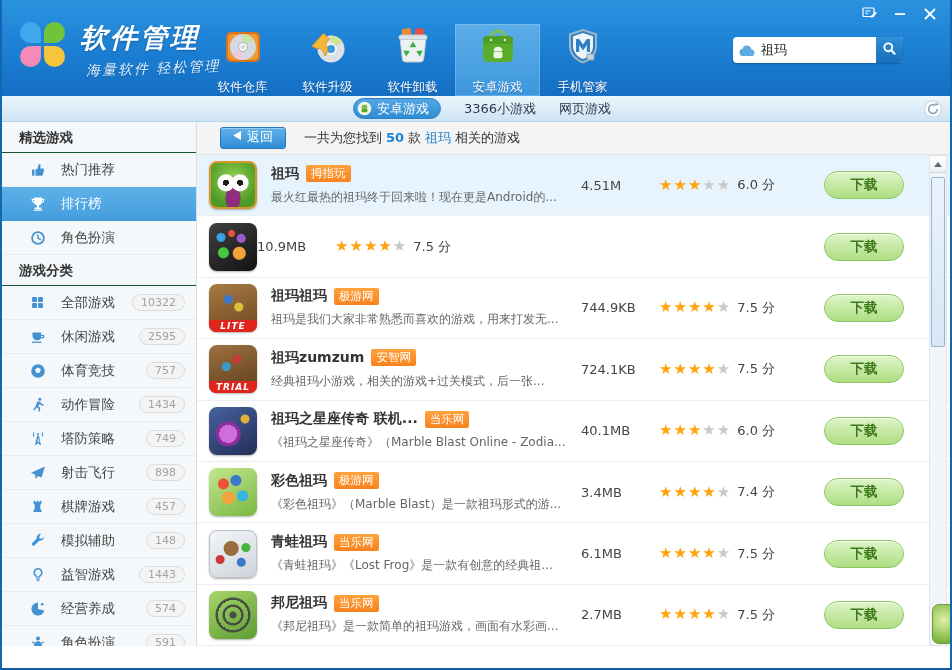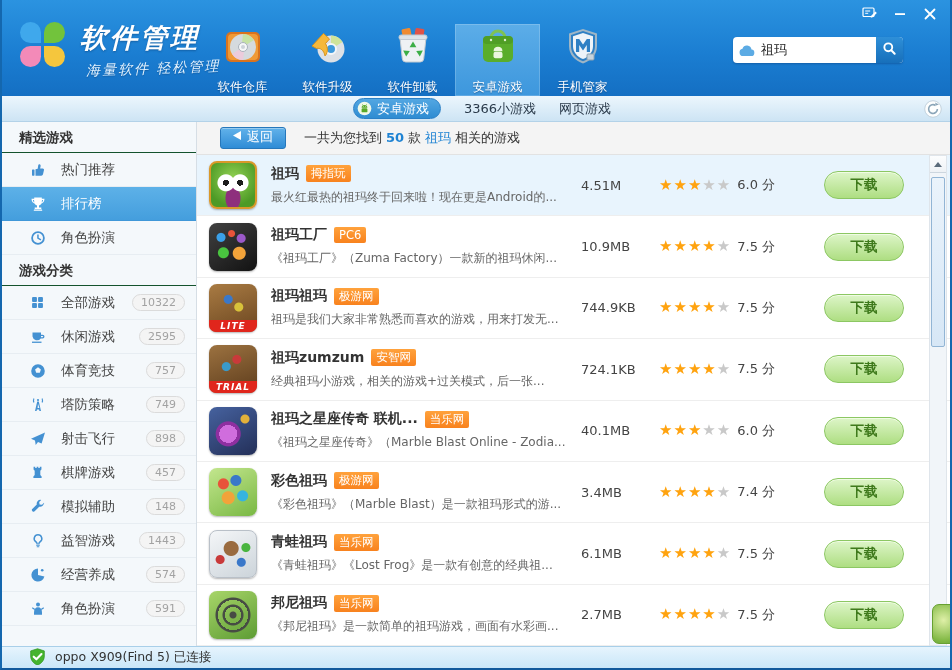--- a/index.html
+++ b/index.html
@@ -325,20 +325,30 @@
             <svg viewBox="0 0 16 16" width="16" height="16" fill="currentColor">
               <path fill-rule="evenodd" d="M8 1.2a6.8 6.8 0 1 0 0 13.6A6.8 6.8 0 0 0 8 1.2zM8 4.3l2.9 2.1-1.1 3.4H6.2L5.1 6.4z"></path>
             </svg>
           </span>
           <span class="sb-label">体育竞技</span>
           <span class="sb-count">757</span>
         </div>
         <div class="sb-item">
           <span class="sb-icon">
             <svg viewBox="0 0 16 16" width="16" height="16" fill="currentColor">
+              <circle cx="9.8" cy="2.3" r="1.5"></circle>
+              <path d="M7.2 4.8l2.8-.4 1.6 2.4 2.3 1-.5 1.2-2.8-1.1-1-1.4-1.3 2.7 2 1.8-.5 3.4H8.3l.4-2.6-2-1.6-2.2 3.2-1.2-.8 2.6-3.8.9-3z"></path>
+            </svg>
+          </span>
+          <span class="sb-label">动作冒险</span>
+          <span class="sb-count">1434</span>
+        </div>
+        <div class="sb-item">
+          <span class="sb-icon">
+            <svg viewBox="0 0 16 16" width="16" height="16" fill="currentColor">
               <path d="M7.2 4.5h1.6L11 14H9.4l-.3-1.5H6.9L6.6 14H5zm.4 6.5h1.8L8 6.8z"></path>
               <circle cx="8" cy="3" r="1.1"></circle>
               <path d="M3.4 1.2a6 6 0 0 0 0 4.6l1-.5a4.7 4.7 0 0 1 0-3.6zm9.2 0l-1 .5a4.7 4.7 0 0 1 0 3.6l1 .5a6 6 0 0 0 0-4.6z"></path>
             </svg>
           </span>
           <span class="sb-label">塔防策略</span>
           <span class="sb-count">749</span>
         </div>
         <div class="sb-item">
           <span class="sb-icon">
@@ -430,27 +440,20 @@
               <span class="star on">★</span>
               <span class="star on">★</span>
               <span class="star off">★</span>
               <span class="star off">★</span>
               <span class="g-score">6.0 分</span>
             </div>
             <button class="dl-btn">下载</button>
           </div>
           <div class="game-row">
             <div class="gi icon-zuma-factory"></div>
-            <div class="g-text">
-              <div class="g-name-line">
-                <span class="g-name">祖玛工厂</span>
-                <span class="g-tag">PC6</span>
-              </div>
-              <div class="g-desc">《祖玛工厂》（Zuma Factory）一款新的祖玛休闲...</div>
-            </div>
             <div class="g-size">10.9MB</div>
             <div class="g-rating">
               <span class="star on">★</span>
               <span class="star on">★</span>
               <span class="star on">★</span>
               <span class="star on">★</span>
               <span class="star off">★</span>
               <span class="g-score">7.5 分</span>
             </div>
             <button class="dl-btn">下载</button>
@@ -583,22 +586,15 @@
 
       <div class="scrollbar">
         <div class="sb-up">
             <span class="sb-up-tri"></span>
           </div>
         <div class="sb-thumb"></div>
       </div>
     </div>
   </div>
 
-  <div class="statusbar">
-    <span><svg viewBox="0 0 18 18" width="17" height="17">
-          <path d="M9 .8l7.2 2.3v5.4c0 4.7-3.1 7.8-7.2 9.7-4.1-1.9-7.2-5-7.2-9.7V3.1z" fill="#45b42e" stroke="#2f9320" stroke-width=".8"></path>
-          <path d="M5 9.2l2.8 2.8 5.4-5.6" stroke="#fff" stroke-width="2.2" fill="none" stroke-linecap="round" stroke-linejoin="round"></path>
-        </svg></span>
-    <span>oppo X909(Find 5) 已连接</span>
-  </div>
 
   <div class="floating-widget"></div>
 </div>
 
 </body></html>

